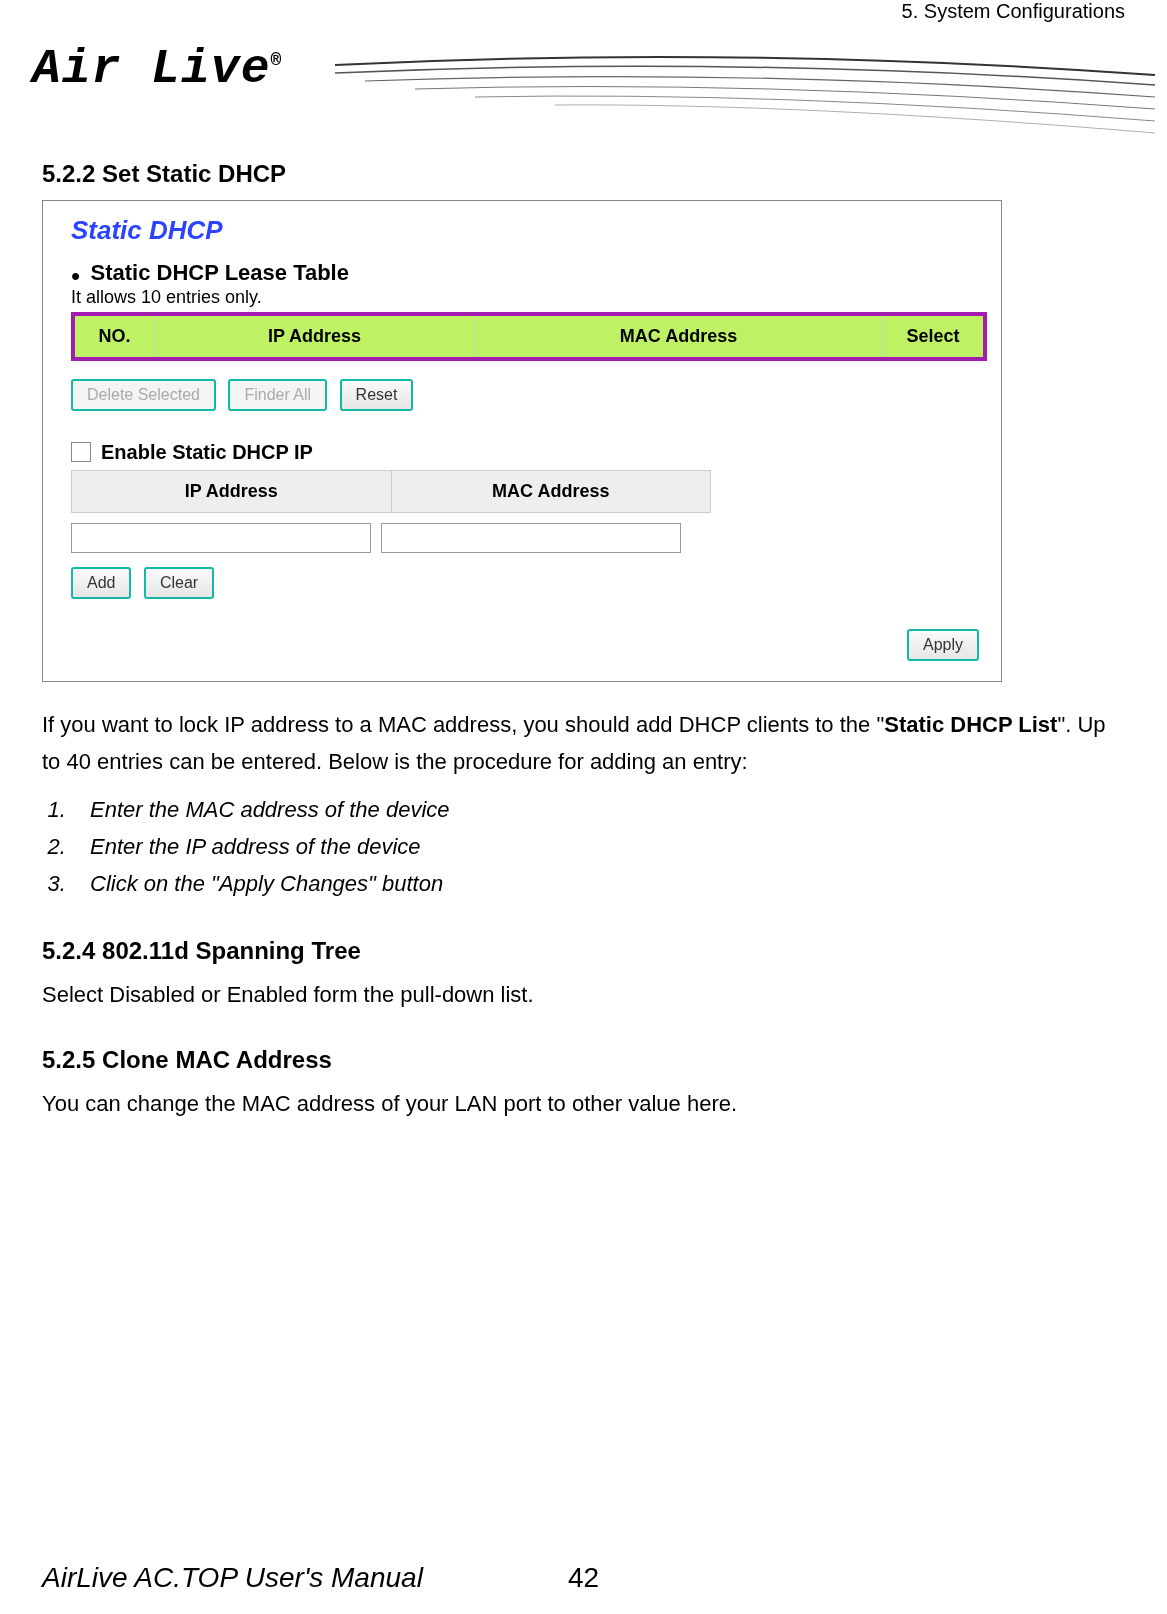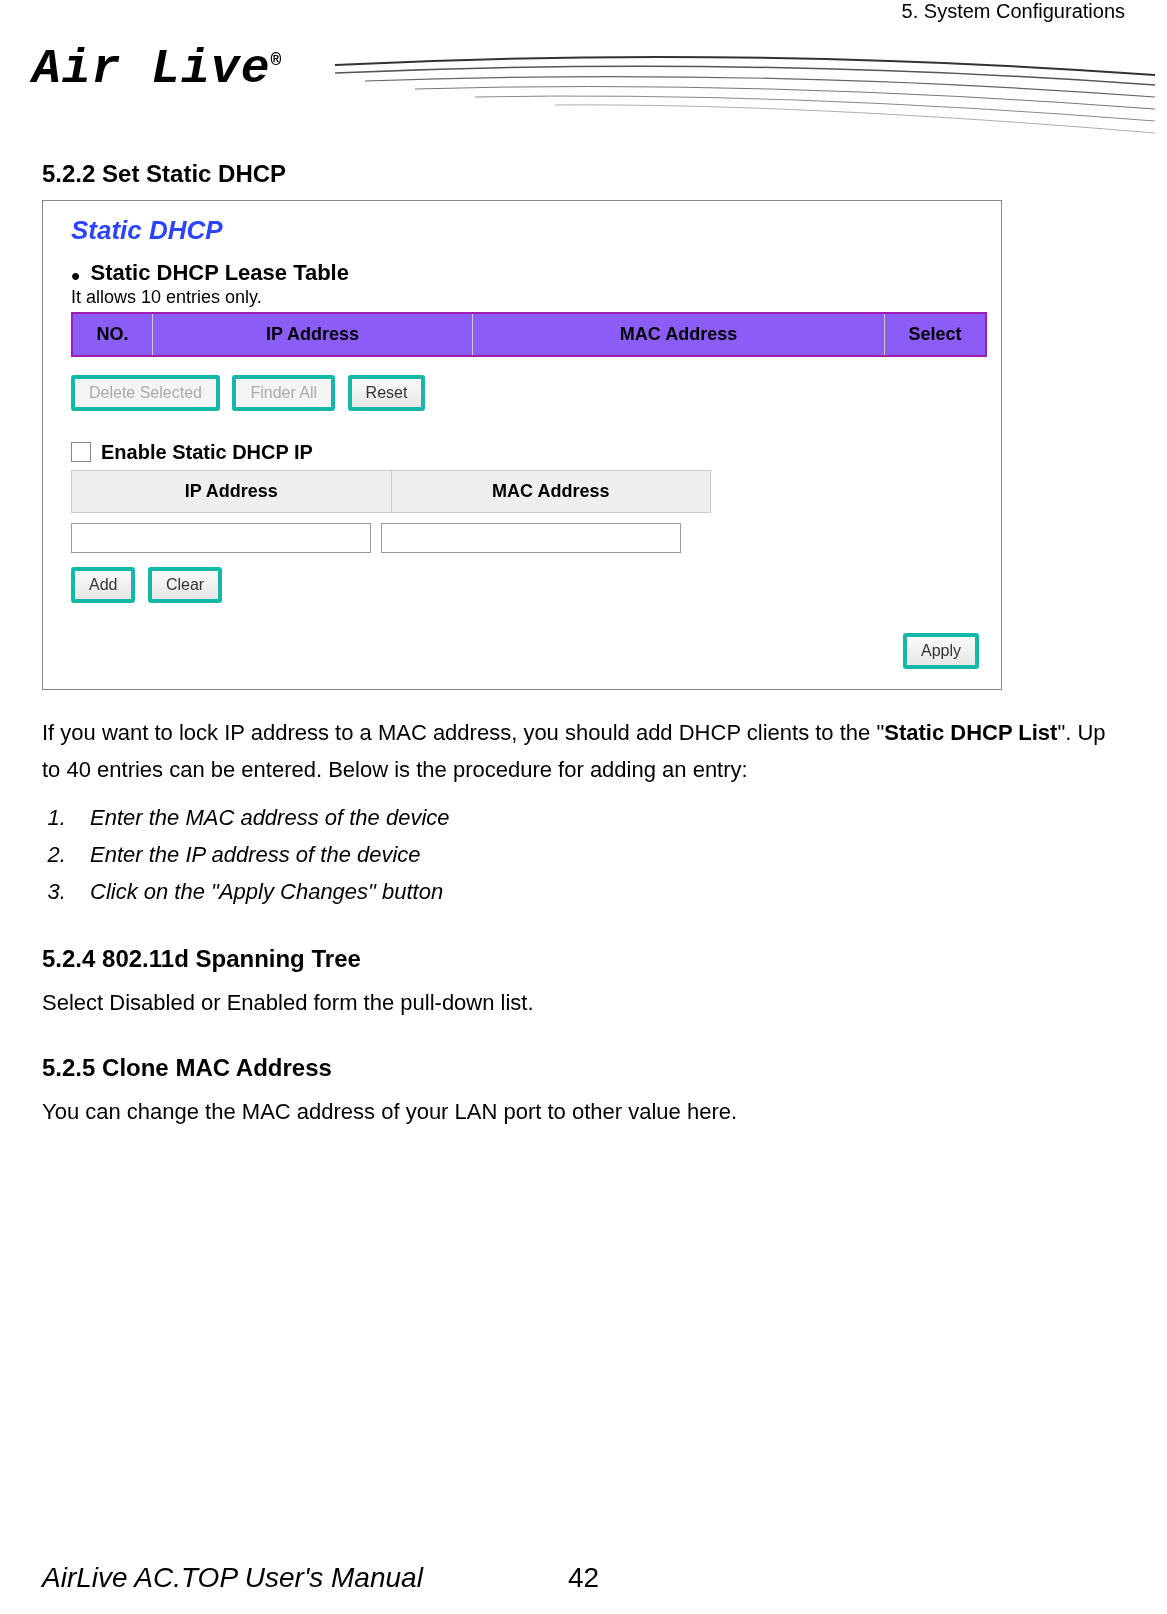--- a/index.html
+++ b/index.html
@@ -65,38 +65,38 @@
     margin-bottom: 14px;
   }
   .lease-table-hd {
     font-weight: bold;
     font-size: 22px;
   }
   .bullet { font-size: 26px; line-height: 22px; vertical-align: middle; margin-right: 6px;}
   .lease-note { font-size: 18px; margin-bottom: 4px; }
   .lease-header-row {
     display: flex;
-    background: #8b5cf6;
-    border: 2px solid #a21caf;
+    background: #bef264;
+    border: 4px solid #a21caf;
     font-weight: bold;
     font-size: 18px;
   }
   .lease-header-row > div {
     padding: 10px 8px;
     text-align: center;
     border-right: 1px solid #ccc;
   }
   .lease-header-row > div:last-child { border-right: none; }
   .col-no { width: 80px; }
   .col-ip { width: 320px; }
   .col-mac { flex: 1; }
   .col-select { width: 100px; }
   .btn {
     display: inline-block;
-    border: 4px solid #14b8a6;
+    border: 2px solid #14b8a6;
     border-radius: 3px;
     background: linear-gradient(#fafafa,#e6e6e6);
     padding: 5px 14px;
     font-size: 16px;
     margin-right: 8px;
     color: #333;
   }
   .btn.disabled { color: #aaa; background: #f4f4f4; }
   .btn-row { margin: 18px 0 30px 0; }
   .enable-row {

